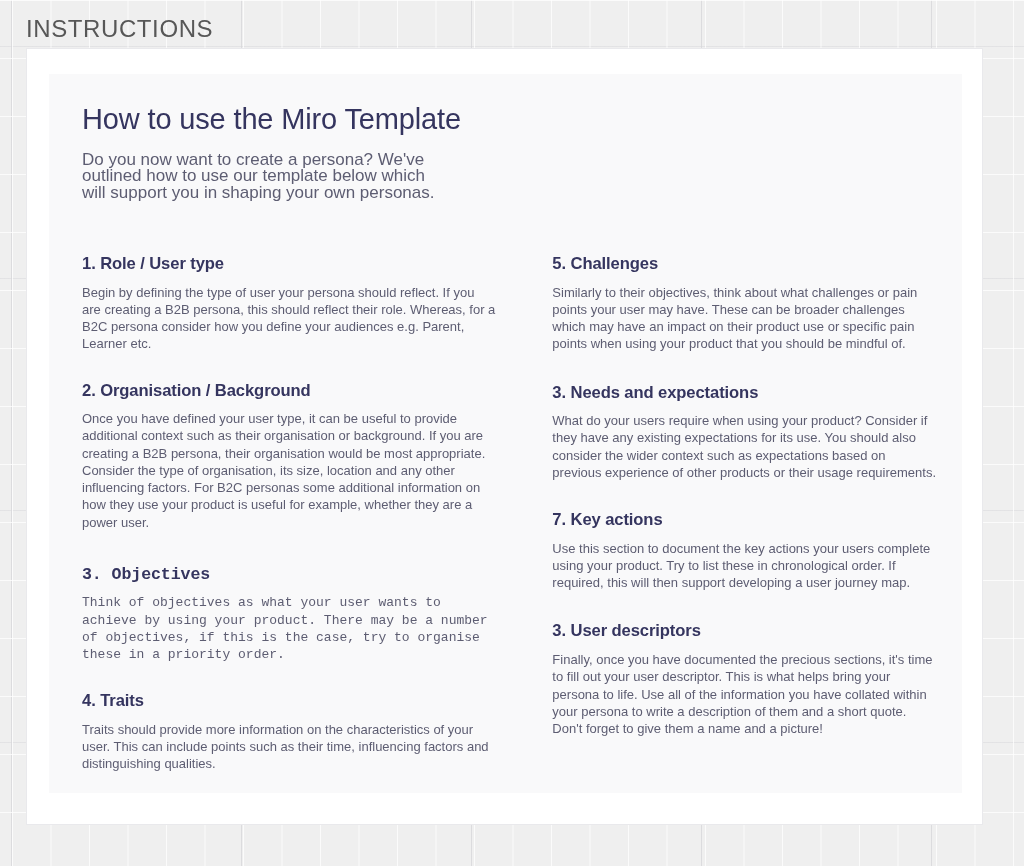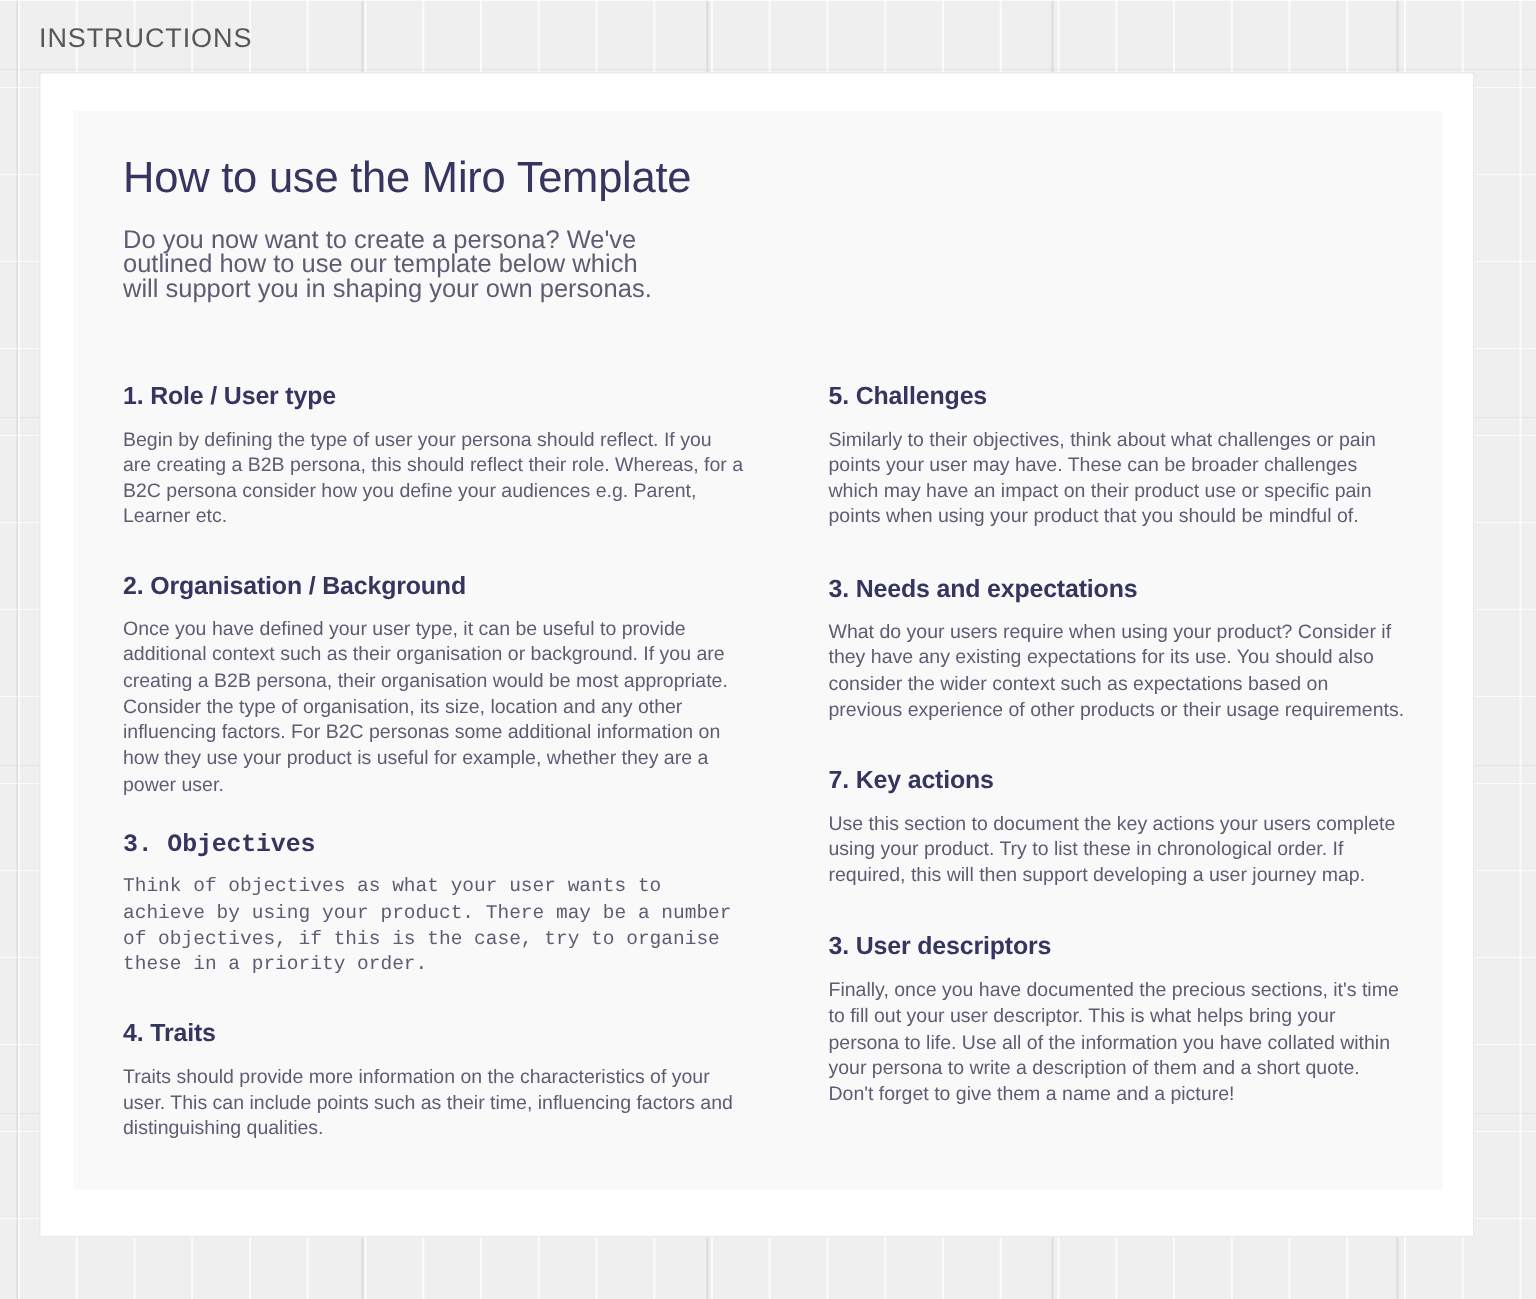--- a/index.html
+++ b/index.html
@@ -35,21 +35,21 @@
       0 0,
       11px 0,
       0 46px;
   }
 
   
   #instructions-label {
     position: absolute;
     left: 26px;
     top: 15px;
-    font-size: 18px;
+    font-size: 24px;
     font-weight: 300;
     letter-spacing: 0.6px;
     color: #575757;
     white-space: nowrap;
   }
 
   
   #instructions-card {
     position: absolute;
     left: 26px;
@@ -106,21 +106,21 @@
     gap: 9px;
   }
   .panel-column {
     box-sizing: border-box;
   }
   #column-left  { width: 466px; padding-right: 48px; }
   #column-right { width: 389px; }
 
   .section-block { margin-bottom: 28px; }
   #column-left  .section-block:nth-child(1) { margin-bottom: 28px; }
-  #column-left  .section-block:nth-child(2) { margin-bottom: 22px; }
+  #column-left  .section-block:nth-child(2) { margin-bottom: 34px; }
   #column-left  .section-block:nth-child(3) { margin-bottom: 28px; font-family: Liberation Mono, monospace; }
   #column-right .section-block:nth-child(1) { margin-bottom: 30px; }
   #column-right .section-block:nth-child(2) { margin-bottom: 29px; }
   #column-right .section-block:nth-child(3) { margin-bottom: 30px; }
   .section-block:last-child { margin-bottom: 0; }
 
   .section-heading {
     margin: 0 0 9px 0;
     font-size: 16.6px;
     font-weight: bold;

